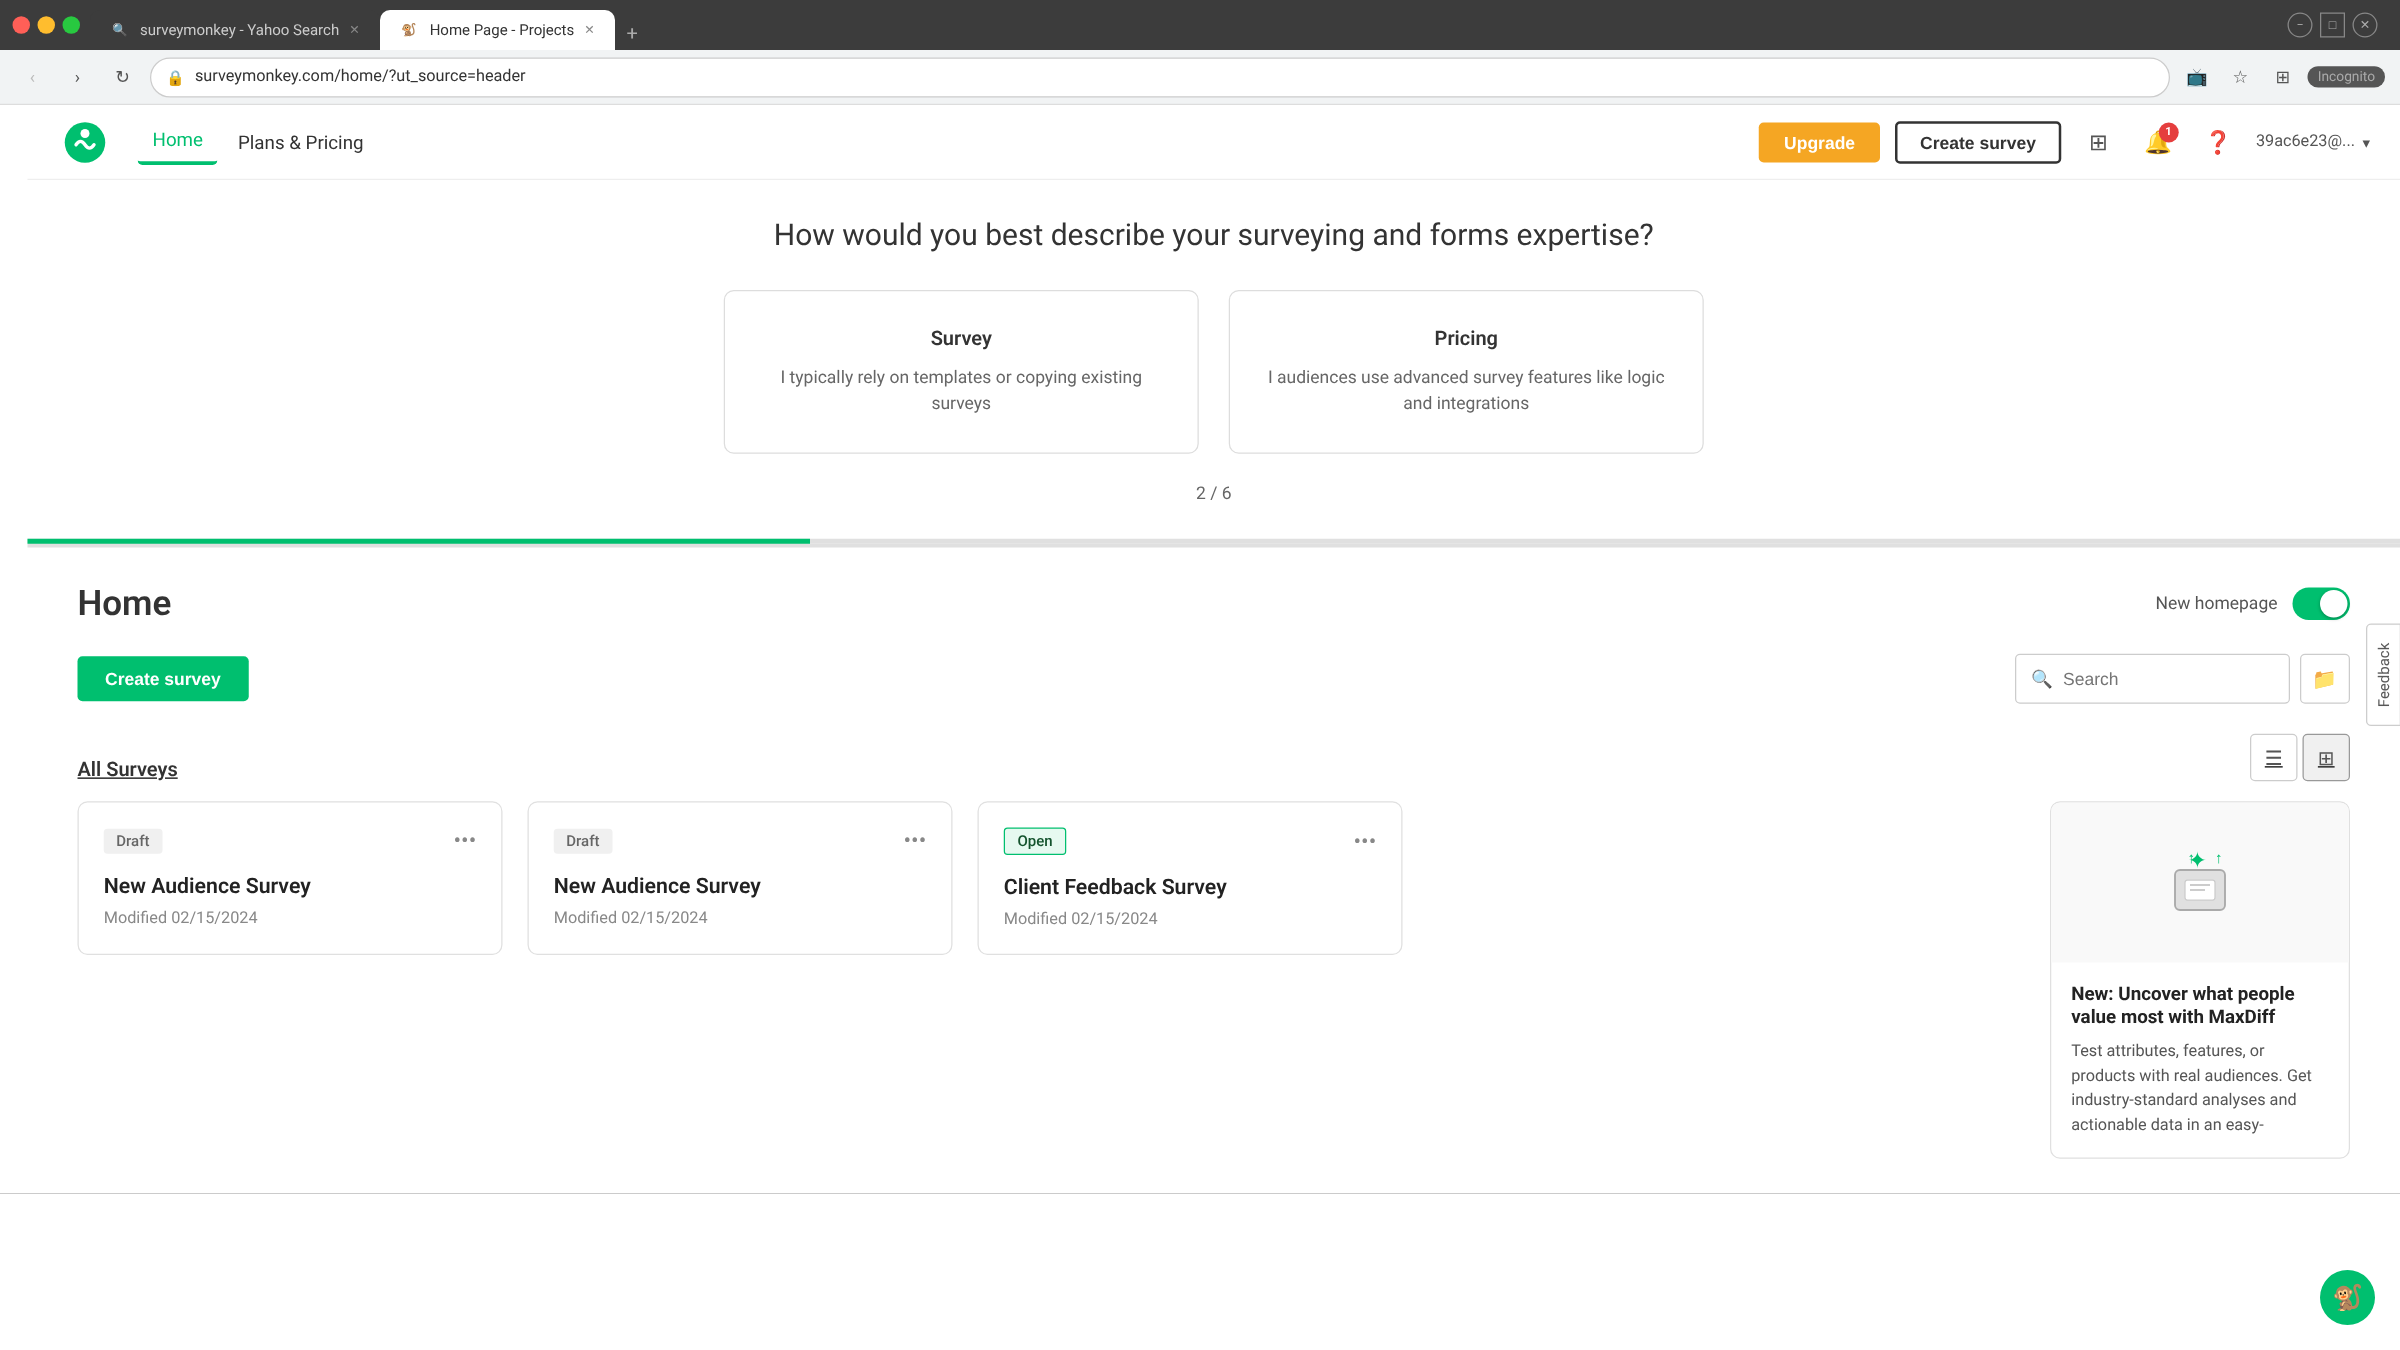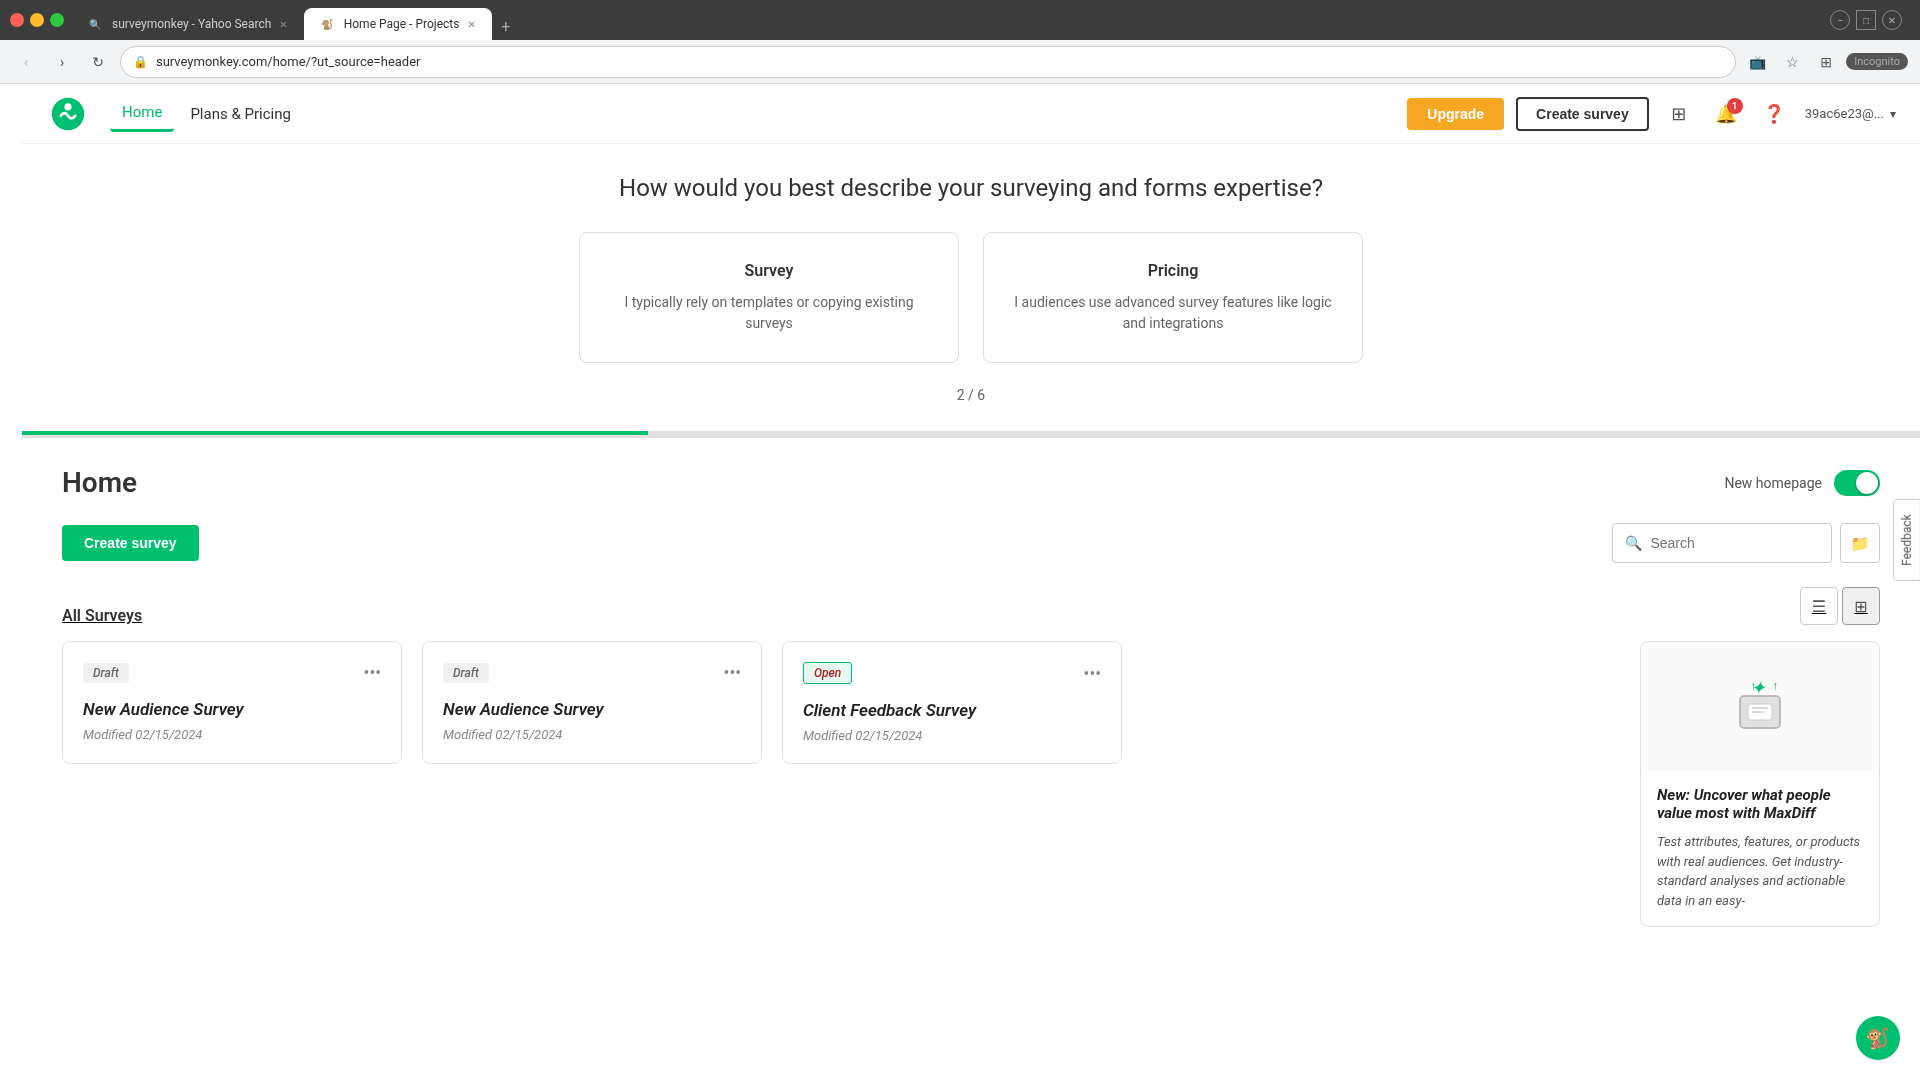--- a/index.html
+++ b/index.html
@@ -81,27 +81,27 @@
     .view-toggle { display: flex; gap: 4px; }
     .view-btn { width: 38px; height: 38px; border: 1px solid #ccc; display: flex; align-items: center; justify-content: center; cursor: pointer; color: #555; font-size: 16px; background: #fff; border-radius: 4px; }
     .view-btn.active { background: #f0f0f0; border-color: #999; }
 
     
     .survey-cards { display: flex; gap: 20px; }
     .survey-card { flex: 1; max-width: 340px; border: 1px solid #e0e0e0; border-radius: 8px; padding: 20px; background: #fff; cursor: pointer; position: relative; }
     .card-header { display: flex; align-items: center; justify-content: space-between; margin-bottom: 16px; }
     .card-badge { font-size: 12px; padding: 3px 10px; border-radius: 3px; font-weight: 500; }
     .card-badge.draft { background: #f0f0f0; color: #666; }
-    .card-badge.open { background: #e6f9f0; color: #b91c1c; border: 1px solid #00bf6f; }
+    .card-badge.open { background: #e6f9f0; color: #14532d; border: 1px solid #00bf6f; }
     .card-menu { color: #888; font-size: 18px; cursor: pointer; }
     .card-title { font-size: 17px; font-weight: 600; color: #222; margin-bottom: 8px; }
     .card-modified { font-size: 13px; color: #888; }
 
     
-    .main-content { display: flex; gap: 28px; font-style: italic; }
+    .main-content { display: flex; gap: 28px; }
     .surveys-area { flex: 1; }
     .side-panel { width: 240px; min-width: 240px; border: 1px solid #e0e0e0; border-radius: 8px; background: #fff; overflow: hidden; }
     .side-panel-img { display: flex; align-items: center; justify-content: center; padding: 24px; background: #f9f9f9; }
     .side-panel-body { padding: 16px; }
     .side-panel-title { font-size: 15px; font-weight: 700; color: #222; margin-bottom: 10px; }
     .side-panel-desc { font-size: 13px; color: #555; line-height: 1.5; }
   </style>
 </head>
 <body>
 

